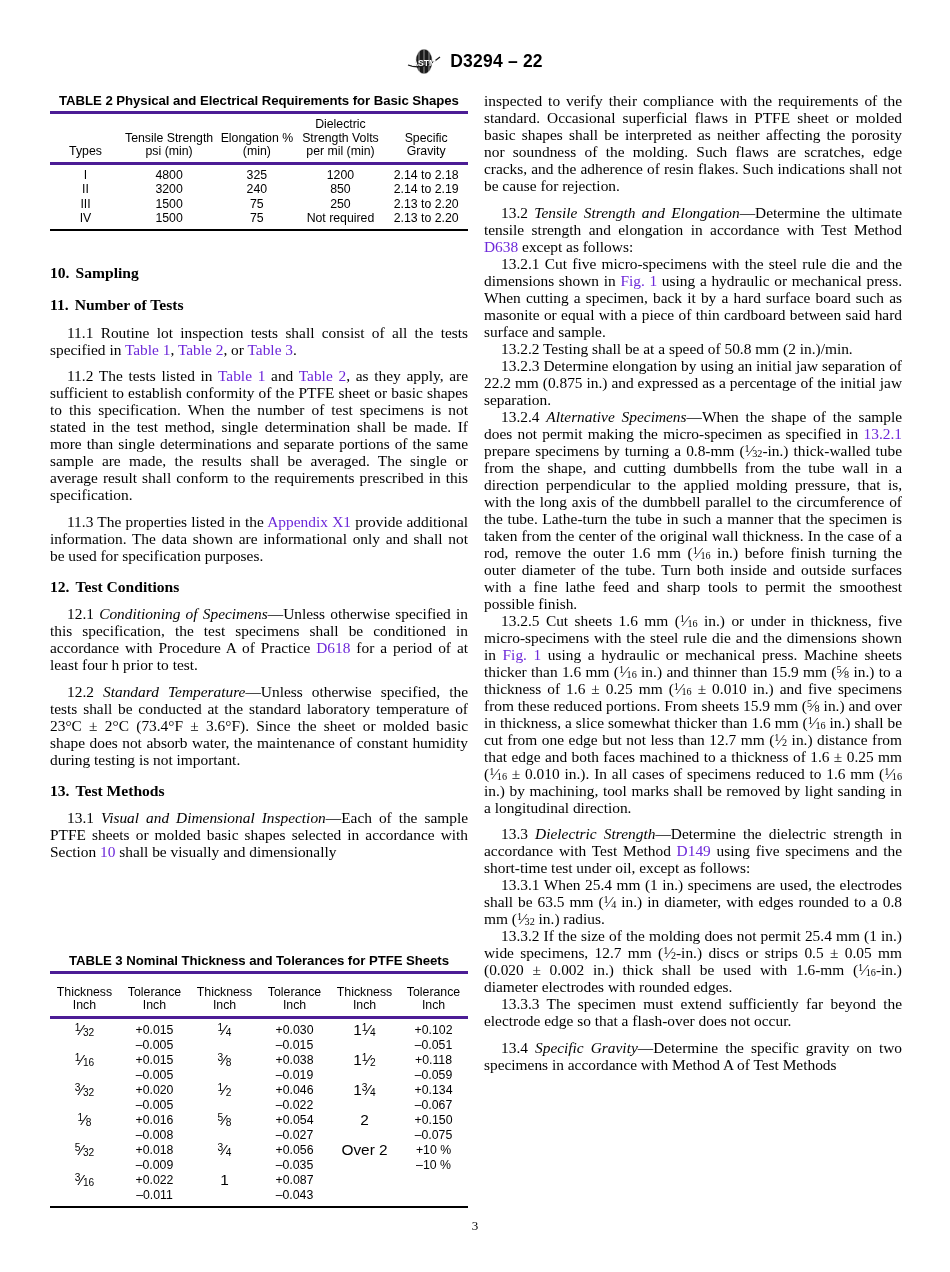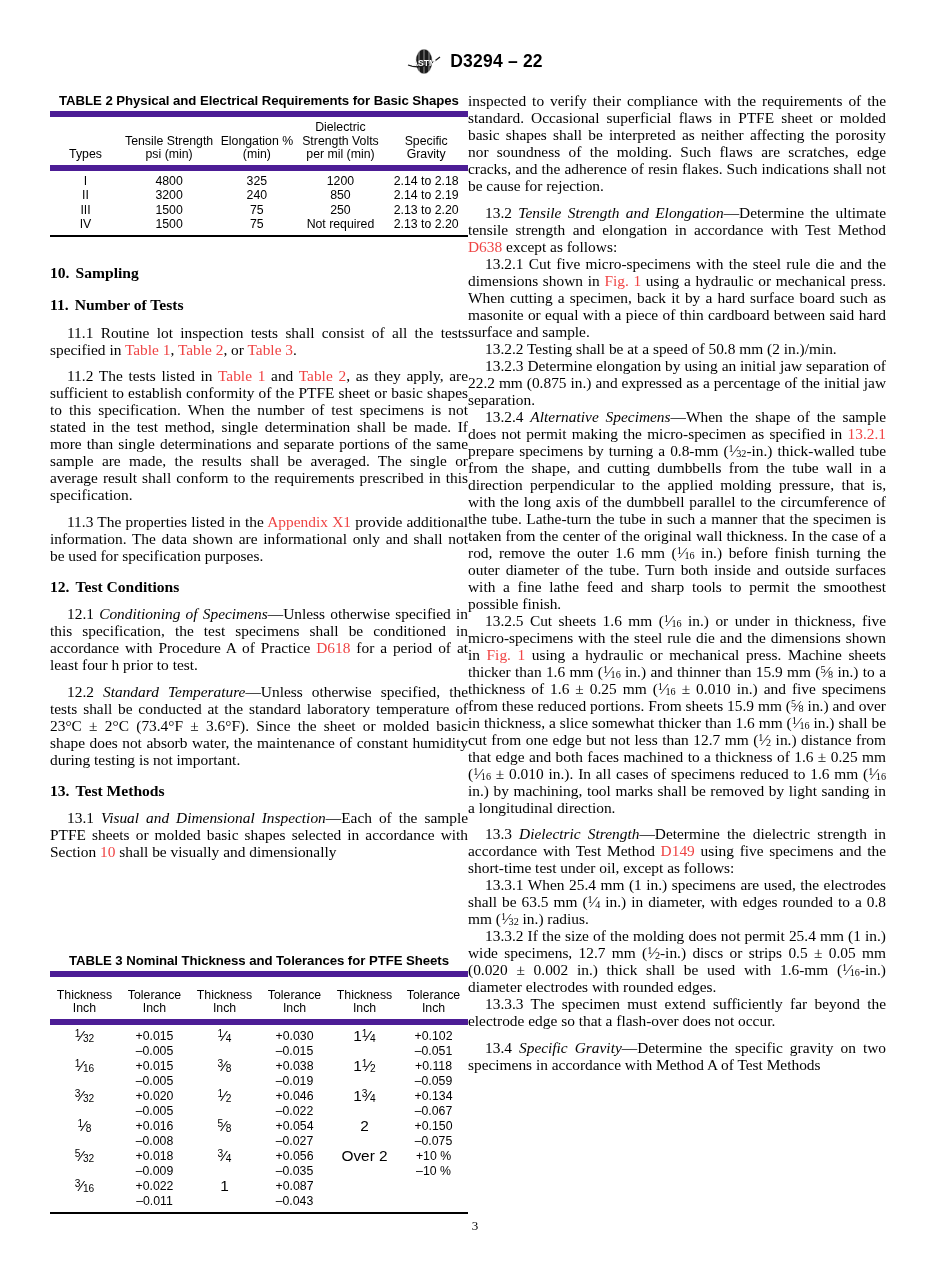--- a/index.html
+++ b/index.html
@@ -13,45 +13,45 @@
   
   .hdr{position:absolute;top:48px;left:0;width:950px;text-align:center;
        display:flex;justify-content:center;align-items:center;gap:9px;}
   .logo{width:34px;height:27px;display:block;}
   .hdr-title{font-family:"Liberation Sans",sans-serif;font-weight:bold;
              font-size:17.5px;letter-spacing:.2px;}
 
   
   .col{position:absolute;top:92px;width:418px;}
   .col-l{left:50px;}
-  .col-r{left:468px;}
+  .col-r{left:484px;}
 
   p{margin:0;text-align:justify;text-justify:inter-word;
     font-size:15.4px;line-height:17.0px;}
   p.ind{text-indent:17px;}
   p.gap{margin-top:9.5px;}
   h3{margin:0;font-size:15.6px;font-weight:bold;line-height:18px;}
   h3.gap{margin-top:14px;}
   h3 .num{margin-right:6px;}
   .it{font-style:italic;}
-  .ref{color:#ef4444;}
+  .ref{color:#6d28d9;}
 
   
   .fr{font-size:15.4px;white-space:nowrap;}
   .fr sup{font-size:.66em;vertical-align:.36em;line-height:0;}
   .fr sub{font-size:.66em;vertical-align:-.08em;line-height:0;}
 
   
   .tbl-wrap{font-family:"Liberation Sans",sans-serif;}
   .tbl-title{font-weight:bold;font-size:13.2px;text-align:center;
              margin-bottom:3px;letter-spacing:-.05px;}
   table{border-collapse:collapse;width:100%;font-size:12.3px;}
   table td,table th{padding:0;font-weight:normal;}
   .rule-top{border-top:2.4px solid #000;}
-  .rule-thin{border-top:6px solid #4c1d95;}
+  .rule-thin{border-top:3px solid #4c1d95;}
   .rule-bot{border-bottom:2.4px solid #000;}
 
   
   #t2 th{vertical-align:bottom;text-align:center;line-height:13.6px;
          padding:4px 2px 3px;}
   #t2 td{text-align:center;line-height:13.2px;padding:.6px 2px;}
   #t2 tbody tr:first-child td{padding-top:4px;}
   #t2 tbody tr:last-child td{padding-bottom:4px;}
 
   

